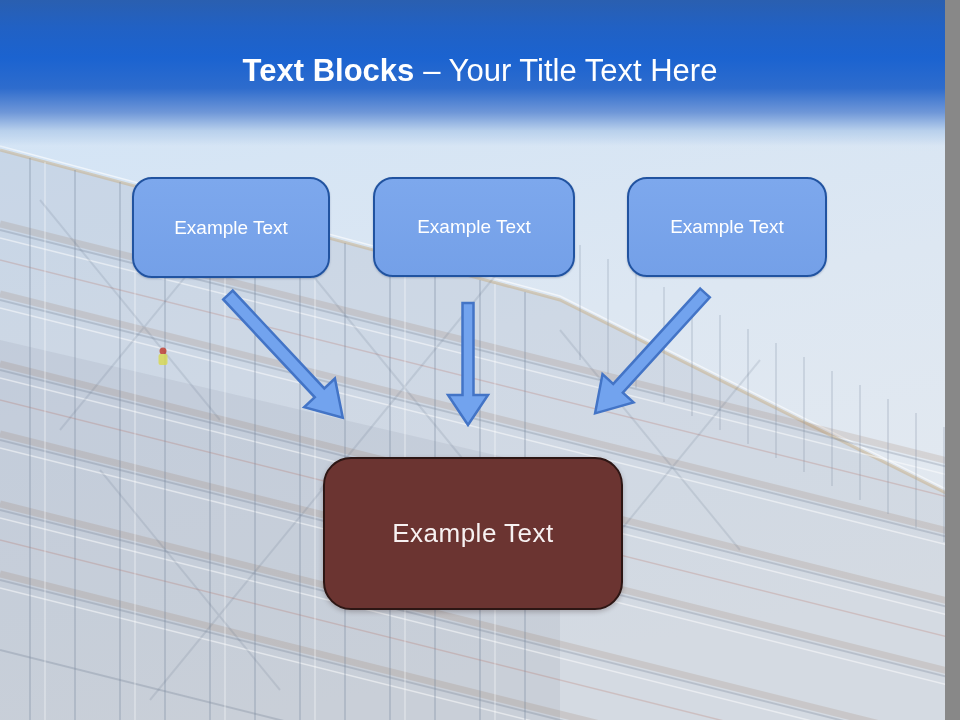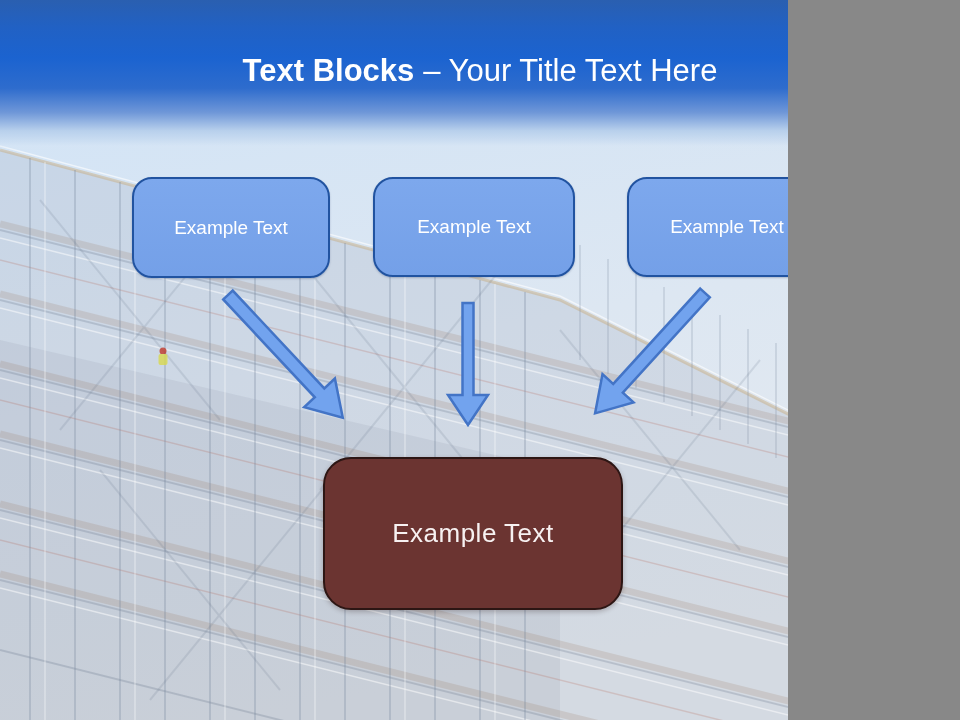--- a/index.html
+++ b/index.html
@@ -1,18 +1,18 @@
 <!DOCTYPE html>
 <html><head>
 <meta charset="utf-8">
 <style>
   html,body{margin:0;padding:0;background:#888;}
   *{box-sizing:border-box;}
   #slide{
-    position:relative;width:788px;height:720px;overflow:hidden;
+    position:relative;width:945px;height:720px;overflow:hidden;
     font-family:"Liberation Sans", sans-serif;
     background:#4d7c0f;
   }
   
   #bg{position:absolute;left:0;top:0;width:960px;height:720px;}
   
   .header{
     position:absolute;left:0;top:0;width:960px;height:152px;
     background:linear-gradient(180deg,
       #2a5fb0 0%, #2161c4 18%, #1b63d0 38%, #2e6ccd 58%,

